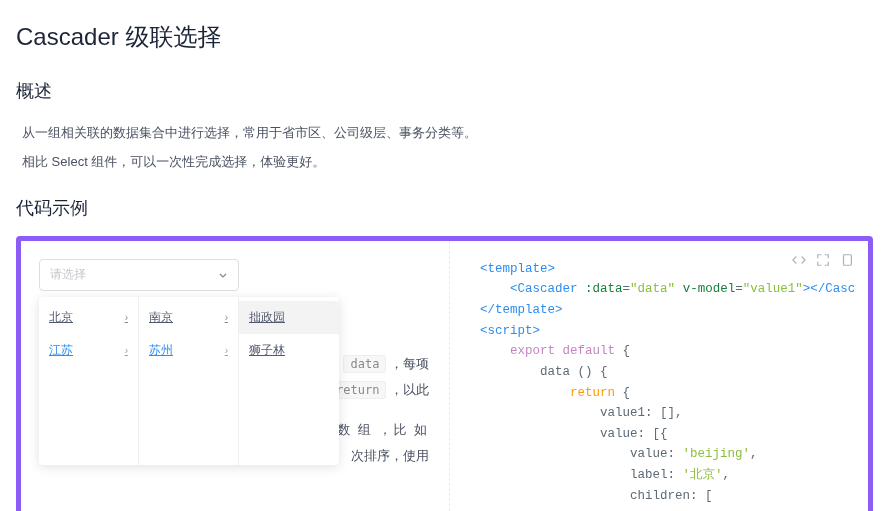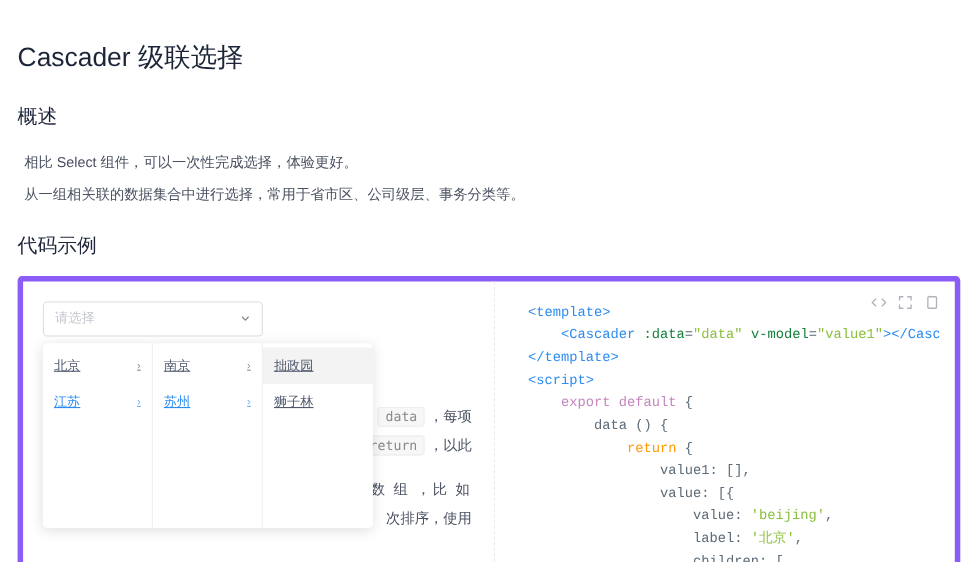--- a/index.html
+++ b/index.html
@@ -9,21 +9,21 @@
   background: #fff;
   width: 889px;
   height: 511px;
   overflow: hidden;
   padding: 0 16px;
 }
 .page-title {
   font-size: 24px;
   font-weight: 400;
   color: #1c2438;
-  margin-top: 36px;
+  margin-top: 21px;
   margin-bottom: 26px;
 }
 .section-h2 {
   font-size: 18px;
   font-weight: 400;
   color: #1c2438;
   margin-bottom: 18px;
 }
 .overview p {
   font-size: 13px;
@@ -150,22 +150,22 @@
 .t-key { color: #5c6b77; }
 .t-val-str { color: #8bbf3d; }
 </style>
 </head>
 <body>
 
 <h1 class="page-title">Cascader 级联选择</h1>
 
 <h2 class="section-h2">概述</h2>
 <div class="overview">
+  <p>从一组相关联的数据集合中进行选择，常用于省市区、公司级层、事务分类等。</p>
   <p>相比 Select 组件，可以一次性完成选择，体验更好。</p>
-  <p>从一组相关联的数据集合中进行选择，常用于省市区、公司级层、事务分类等。</p>
 </div>
 
 <h2 class="section-h2 examples-heading">代码示例</h2>
 
 <div class="demo-container">
   <div class="demo-left">
 
     <div class="cascader-trigger">
       <span class="cascader-placeholder">请选择</span>
       <span class="chevron">

